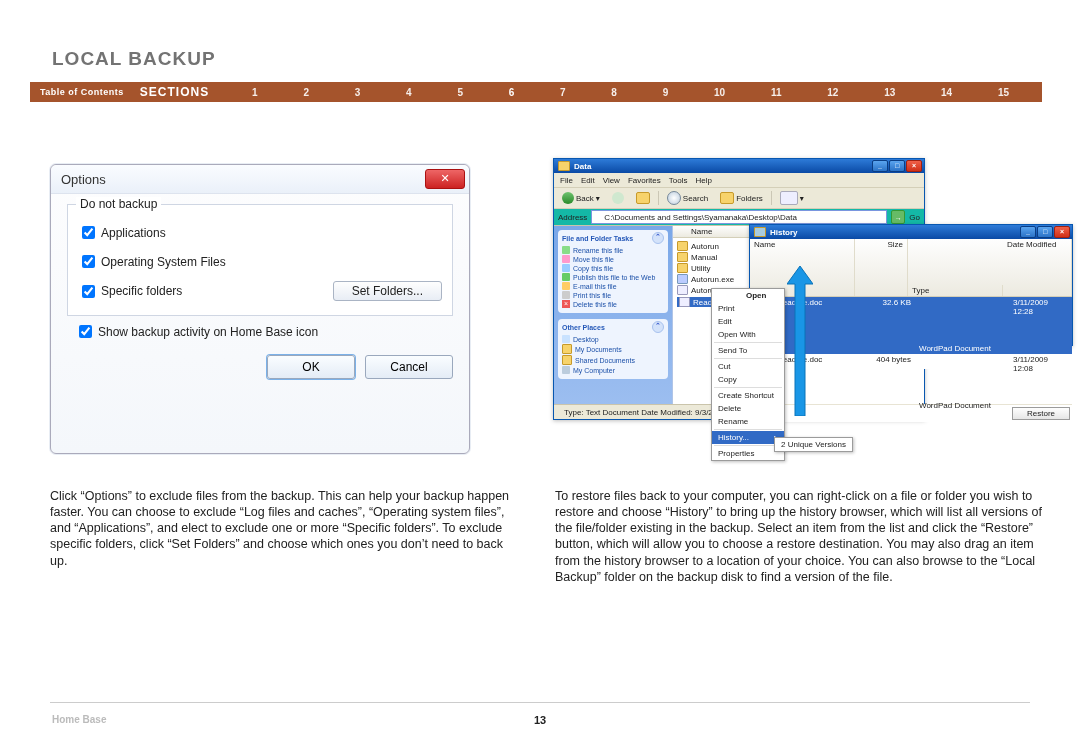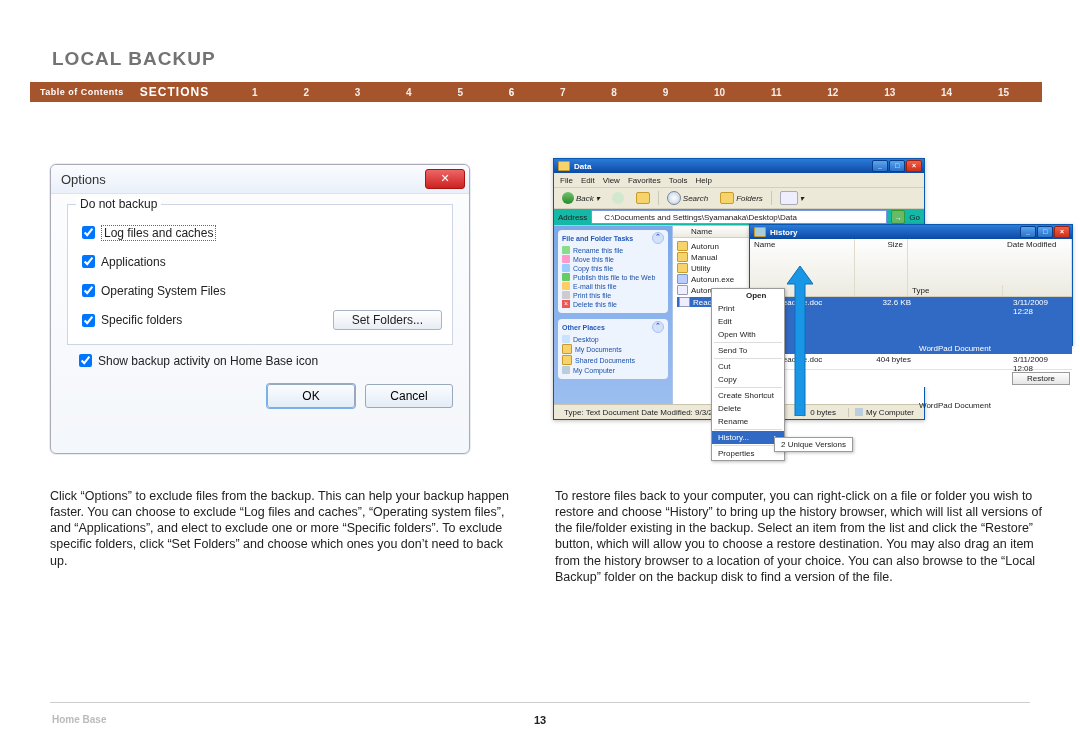--- a/index.html
+++ b/index.html
@@ -232,21 +232,20 @@
   }
   .data-win .toolbar {
     height: 20px;
     background: #ece9d8;
     display: flex;
     align-items: center;
     gap: 4px;
     padding: 0 4px;
     border-bottom: 1px solid #d4cfb8;
     font-size: 8px;
-    font-style: italic;
   }
   .tb-btn {
     display: flex;
     align-items: center;
     gap: 2px;
     padding: 1px 4px;
     cursor: pointer;
   }
   .tb-icon {
     width: 12px;
@@ -389,20 +388,21 @@
   .history-win .col-date { flex:1; }
   .history-win .body { background:#fff; height: 72px; font-size:8px; }
   .history-win .row { display:flex; padding:0 0; }
   .history-win .row span { padding:1px 4px; }
   .history-win .row.selected { background:#316ac5; color:#fff; }
   .history-win .row .fi-icon { width:9px; height:8px; background:#e8ecf9; border:1px solid #9ab; margin:2px 2px 0 2px; }
   .history-win .restore-area {
     display:flex; justify-content:flex-end; padding:2px;
     border-top:1px solid #e8e4d4;
     background:#fff;
+    margin-top:35px;
   }
   .restore-btn {
     padding:1px 14px;
     border:1px solid #9b9b9b;
     background: linear-gradient(#fefefe,#e6e6e6);
     font-size:8px;
     cursor:pointer;
   }
 
   .arrow-up {
@@ -479,24 +479,20 @@
   </span>
 </div>
 
 <div class="options-dialog">
   <div class="titlebar">
     <span class="title">Options</span>
     <span class="close-btn">✕</span>
   </div>
   <div class="groupbox">
     <span class="legend">Do not backup</span>
-    <div class="chk-row first">
-      <input type="checkbox" checked="" style="">
-      <span class="label-text">Log files and caches</span>
-    </div>
     <div class="chk-row">
       <input type="checkbox" checked="" style="">
       <span class="label-text">Applications</span>
     </div>
     <div class="chk-row">
       <input type="checkbox" checked="" style="">
       <span class="label-text">Operating System Files</span>
     </div>
     <div class="chk-row">
       <input type="checkbox" checked="" style="">

